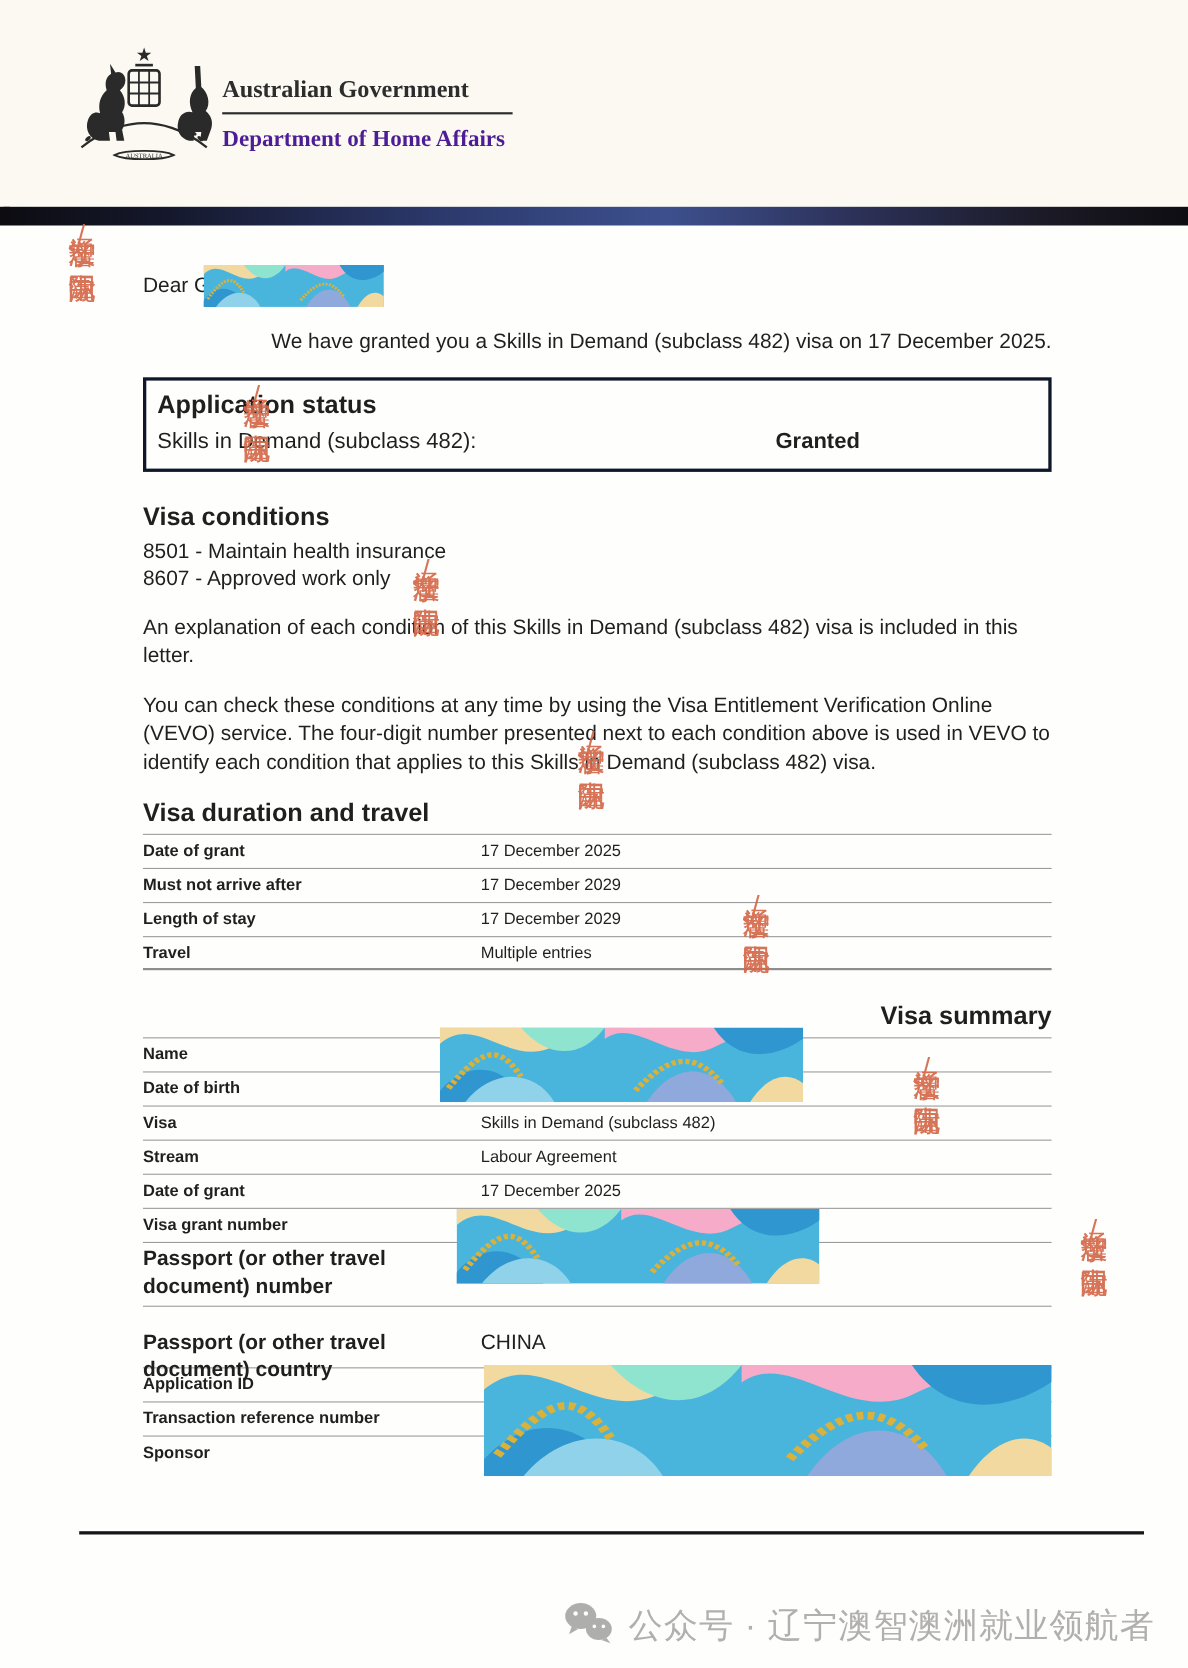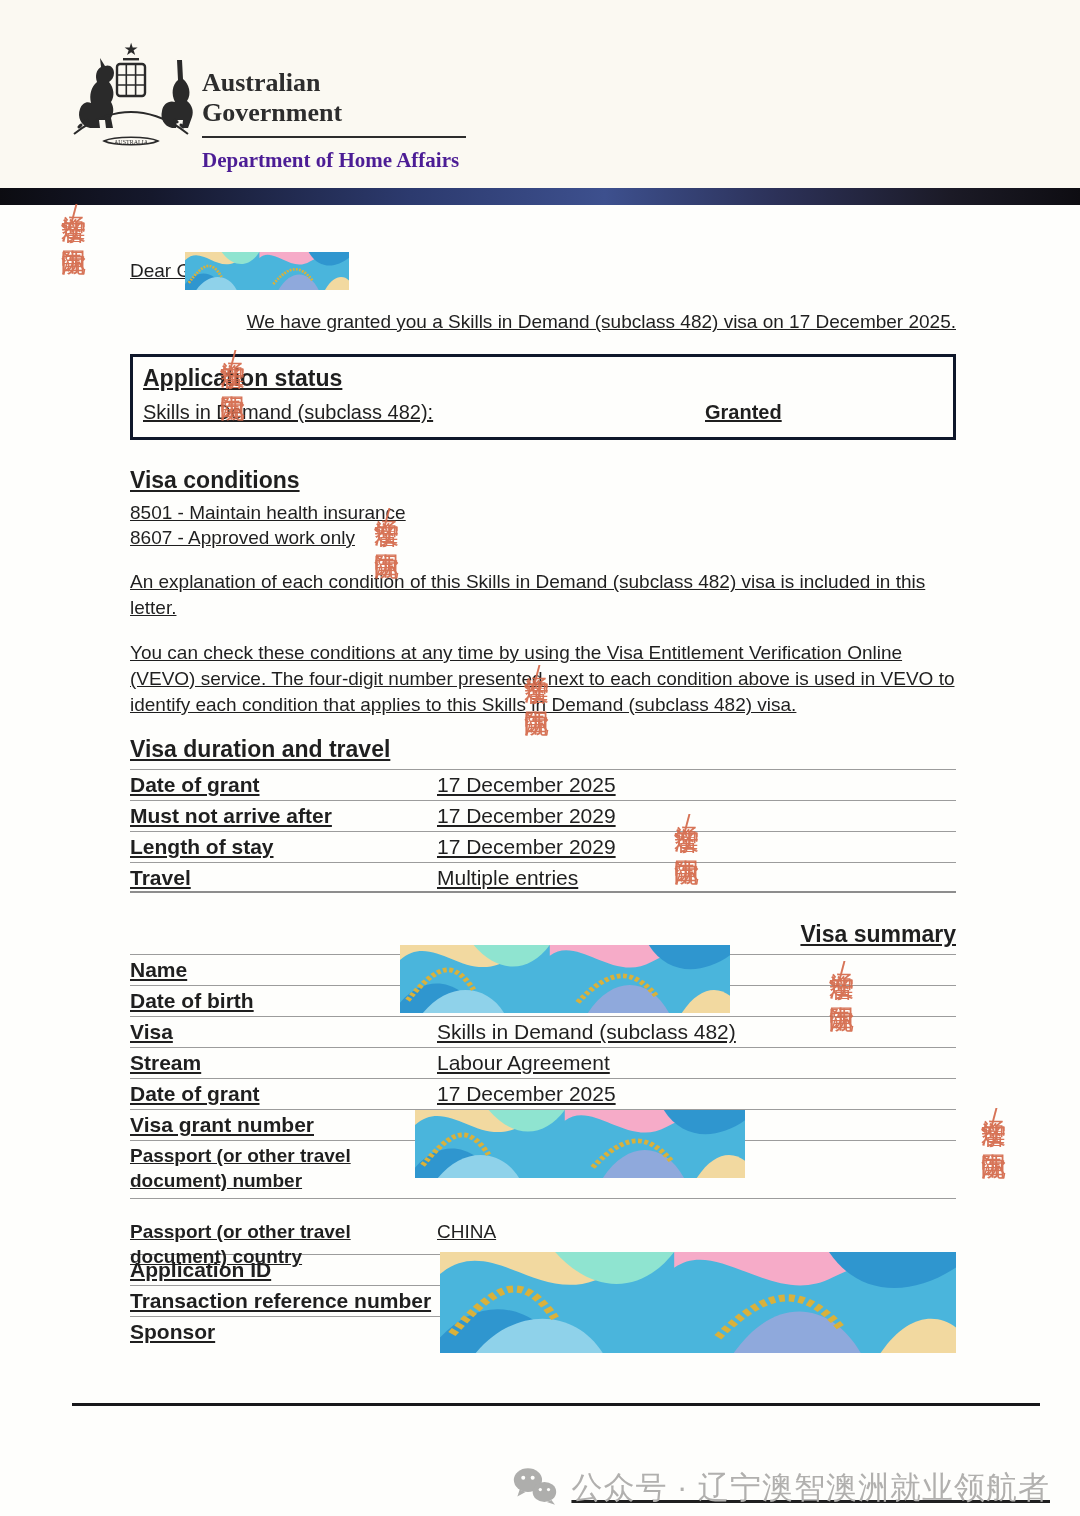--- a/index.html
+++ b/index.html
@@ -8,29 +8,29 @@
   .page { position:relative; width:1080px; height:1516px; overflow:hidden; background:#fefefc; }
 
   
   .artifact-top { position:absolute; left:26px; top:7px; width:1036px; height:2px; background:#38383c; }
   .artifact-left { position:absolute; left:3px; top:12px; width:6px; height:178px; background:#222226; }
 
   
   .header { position:absolute; left:0; top:0; width:1080px; height:188px; background:#fbf9f2; }
   .crest-wrap { position:absolute; left:66px; top:40px; width:130px; height:112px; }
   .gov-text { position:absolute; left:202px; top:68px; }
-  .gov-title { font-family:"Liberation Serif", serif; font-weight:bold; font-size:26px; color:#2d2d2d; padding-bottom:8px; border-bottom:2px solid #2d2d2d; width:264px; }
+  .gov-title { font-family:"Liberation Serif", serif; font-weight:bold; font-size:22px; color:#2d2d2d; padding-bottom:8px; border-bottom:2px solid #2d2d2d; width:264px; }
   .dept-title { font-family:"Liberation Serif", serif; font-weight:bold; font-size:21px; color:#4c1d95; margin-top:10px; }
 
   
   .divider-bar { position:absolute; left:0; top:188px; width:1080px; height:17px;
     background:linear-gradient(90deg,#0c0c11 0%,#15182c 14%,#2c3a6e 38%,#3d508e 56%,#2c3158 72%,#1b1a26 88%,#0e0d12 100%); }
 
   
-  .letter { position:absolute; left:130px; top:213px; width:826px;text-decoration:underline; }
+  .letter { position:absolute; left:130px; top:202px; width:826px; }
   .dear-line { margin-top:38px; font-size:19px; height:40px; display:flex; align-items:center; }
   .patch { display:block; }
   .patch-dear { width:164px; height:38px; margin-left:-6px; }
   .intro { margin-top:18px; font-size:19px; line-height:26px;text-align:right; }
 
   .status-box { margin-top:19px; border:3px solid #0f172a; padding:5px 10px 8px 10px; width:826px; }
   .status-title { font-size:23px; font-weight:bold; line-height:33px; }
   .status-row { display:flex; font-size:20px; line-height:34px; }
   .status-label { flex:0 0 562px; }
   .status-value { font-weight:bold; }
@@ -44,21 +44,21 @@
 
   .h-duration { margin-top:17px; }
   .h-summary { margin-top:27px;text-align:right; }
 
   .kv-table { margin-top:5px; position:relative; }
   .kv-row { display:flex; border-top:1px solid #9c9c9c; align-items:flex-start; }
   .kv-row:last-child { border-bottom:2px solid #8d8d8d; }
   .kv-row .k { flex:0 0 307px; font-weight:bold; }
   .kv-row .v { flex:1; }
   .row-s { height:31px; }
-  .row-s .k, .row-s .v { line-height:30px; font-size:21px; }
+  .row-s .k, .row-s .v { line-height:30px; font-size:15px; }
   .row-l { height:58px; padding-top:2px; }
   .row-l .k, .row-l .v { line-height:25px; font-size:19px; }
   .row-l2 { height:56px; padding-top:20px; }
   .row-l2 .k, .row-l2 .v { line-height:25px; font-size:19px; }
 
   .patch-name   { position:absolute; left:270px; top:-9px;  width:330px; height:68px; z-index:4; }
   .patch-grant  { position:absolute; left:285px; top:156px; width:330px; height:68px; z-index:4; }
   .patch-bottom { position:absolute; left:310px; top:298px; width:516px; height:101px; z-index:4; }
 
   .rule { margin-top:56px; margin-left:-58px; width:968px; height:3px; background:#17171a; }

